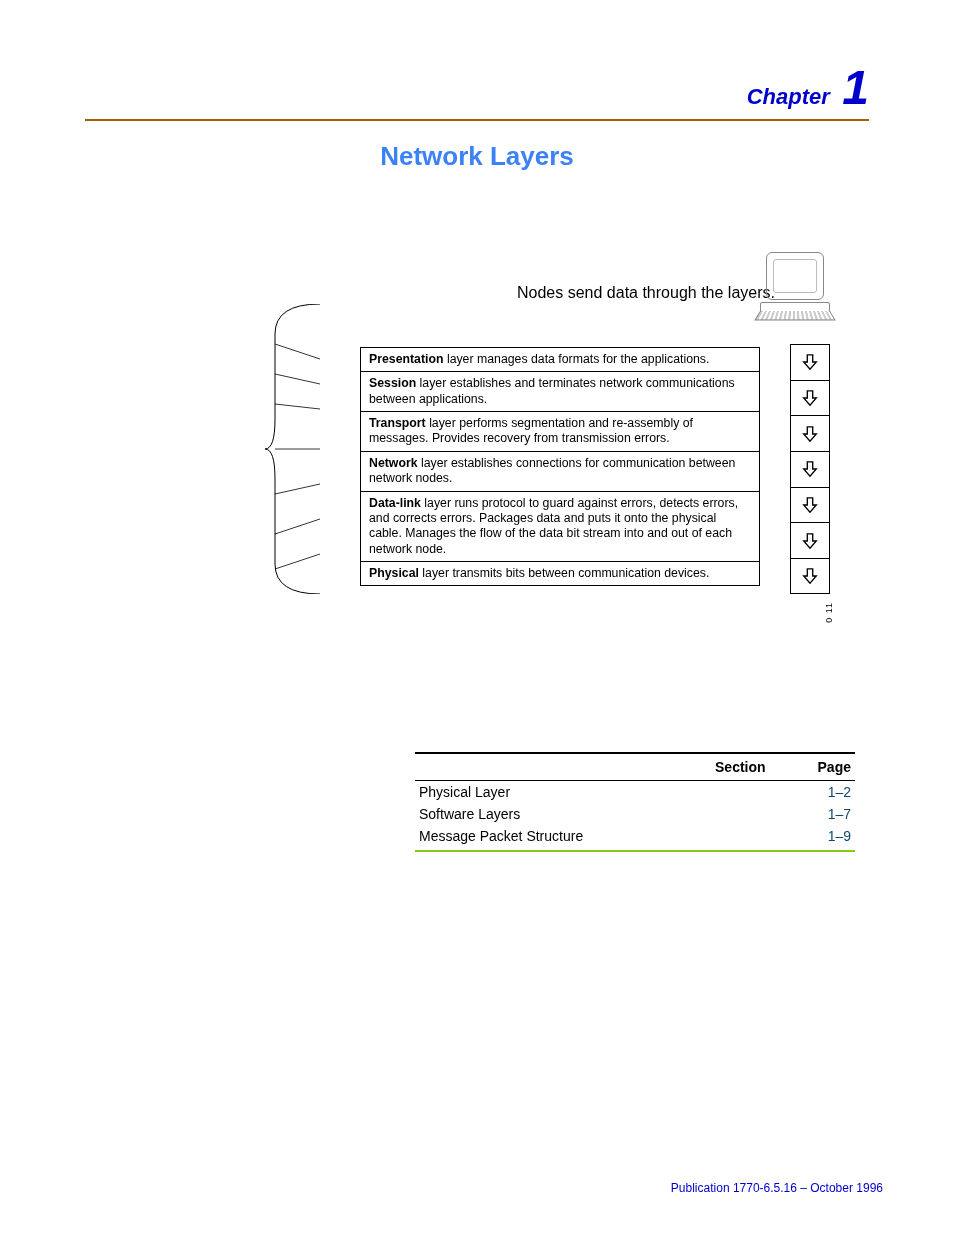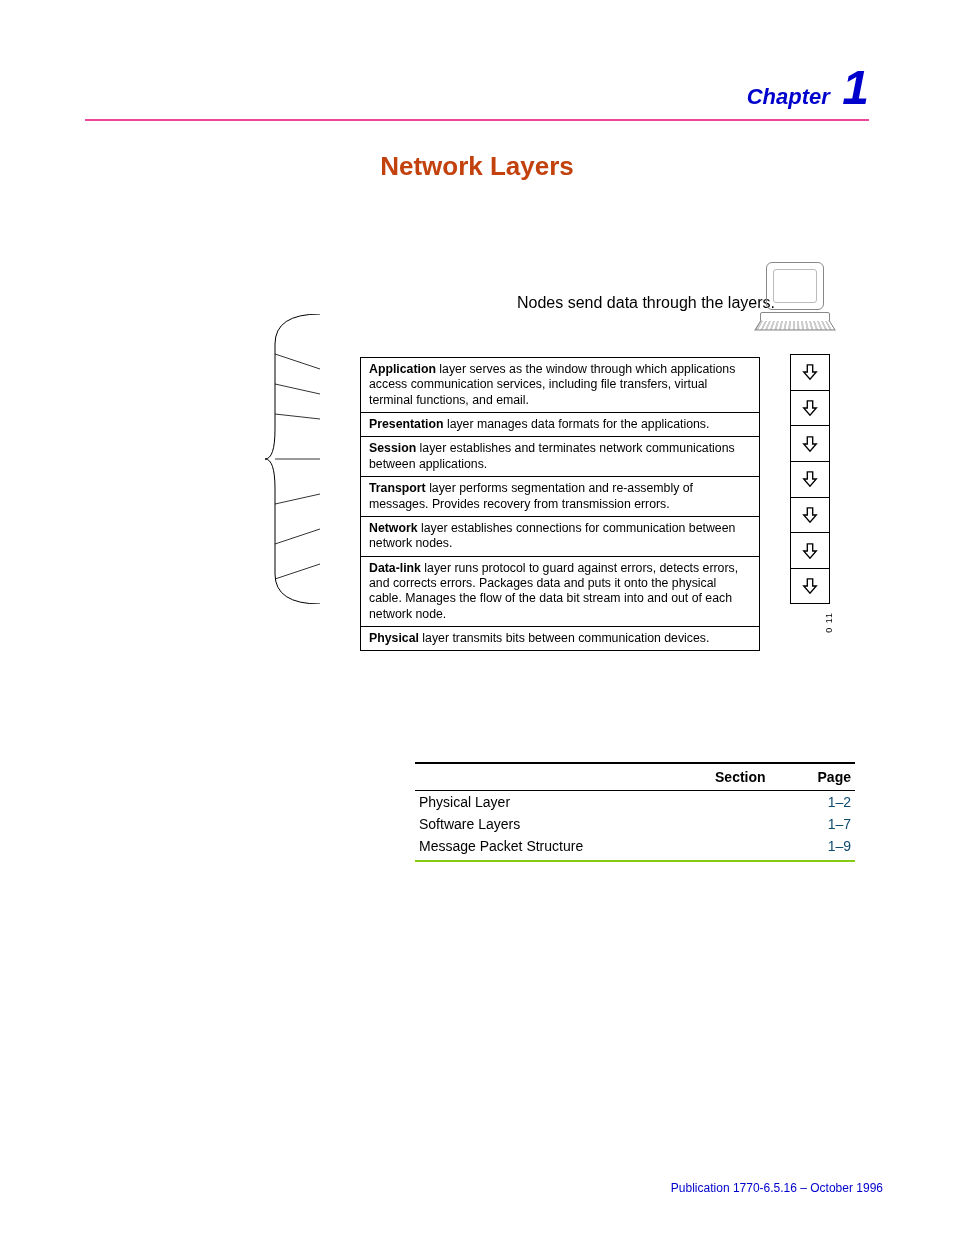--- a/index.html
+++ b/index.html
@@ -12,41 +12,41 @@
     position: relative;
   }
   .page {
     width: 100%;
     height: 100%;
     padding: 60px 85px 50px 85px;
     position: relative;
   }
   .chapter-header {
     text-align: right;
-    border-bottom: 2px solid #ec4899;
+    border-bottom: 2px solid #a16207;
     padding-bottom: 4px;
-    margin-bottom: 30px;
+    margin-bottom: 20px;
   }
   .chapter-label {
     color: #0000cc;
     font-weight: bold;
     font-style: italic;
     font-size: 22px;
     vertical-align: baseline;
   }
   .chapter-number {
     color: #0000cc;
     font-weight: bold;
     font-style: italic;
     font-size: 48px;
     vertical-align: baseline;
     margin-left: 8px;
   }
   .title {
-    color: #c2410c;
+    color: #3b82f6;
     font-weight: 900;
     font-size: 26px;
     text-align: center;
     margin-bottom: 80px;
   }
 
   
   .diagram-wrap {
     position: relative;
     width: 530px;
@@ -213,23 +213,20 @@
       <line x1="10" y1="70" x2="55" y2="80" stroke="#000" stroke-width="0.8"></line>
       <line x1="10" y1="100" x2="55" y2="105" stroke="#000" stroke-width="0.8"></line>
       <line x1="10" y1="145" x2="55" y2="145" stroke="#000" stroke-width="0.8"></line>
       <line x1="10" y1="190" x2="55" y2="180" stroke="#000" stroke-width="0.8"></line>
       <line x1="10" y1="230" x2="55" y2="215" stroke="#000" stroke-width="0.8"></line>
       <line x1="10" y1="265" x2="55" y2="250" stroke="#000" stroke-width="0.8"></line>
     </svg>
 
     <table class="layers-table">
       <tbody>
-          <tr>
-            <td><b>Application</b><span> layer serves as the window through which applications access communication services, including file transfers, virtual terminal functions, and email.</span></td>
-          </tr>
       <tr>
             <td><b>Presentation</b><span> layer manages data formats for the applications.</span></td>
           </tr>
       <tr>
             <td><b>Session</b><span> layer establishes and terminates network communications between applications.</span></td>
           </tr>
       <tr>
             <td><b>Transport</b><span> layer performs segmentation and re-assembly of messages.  Provides recovery from transmission errors.</span></td>
           </tr>
       <tr>

